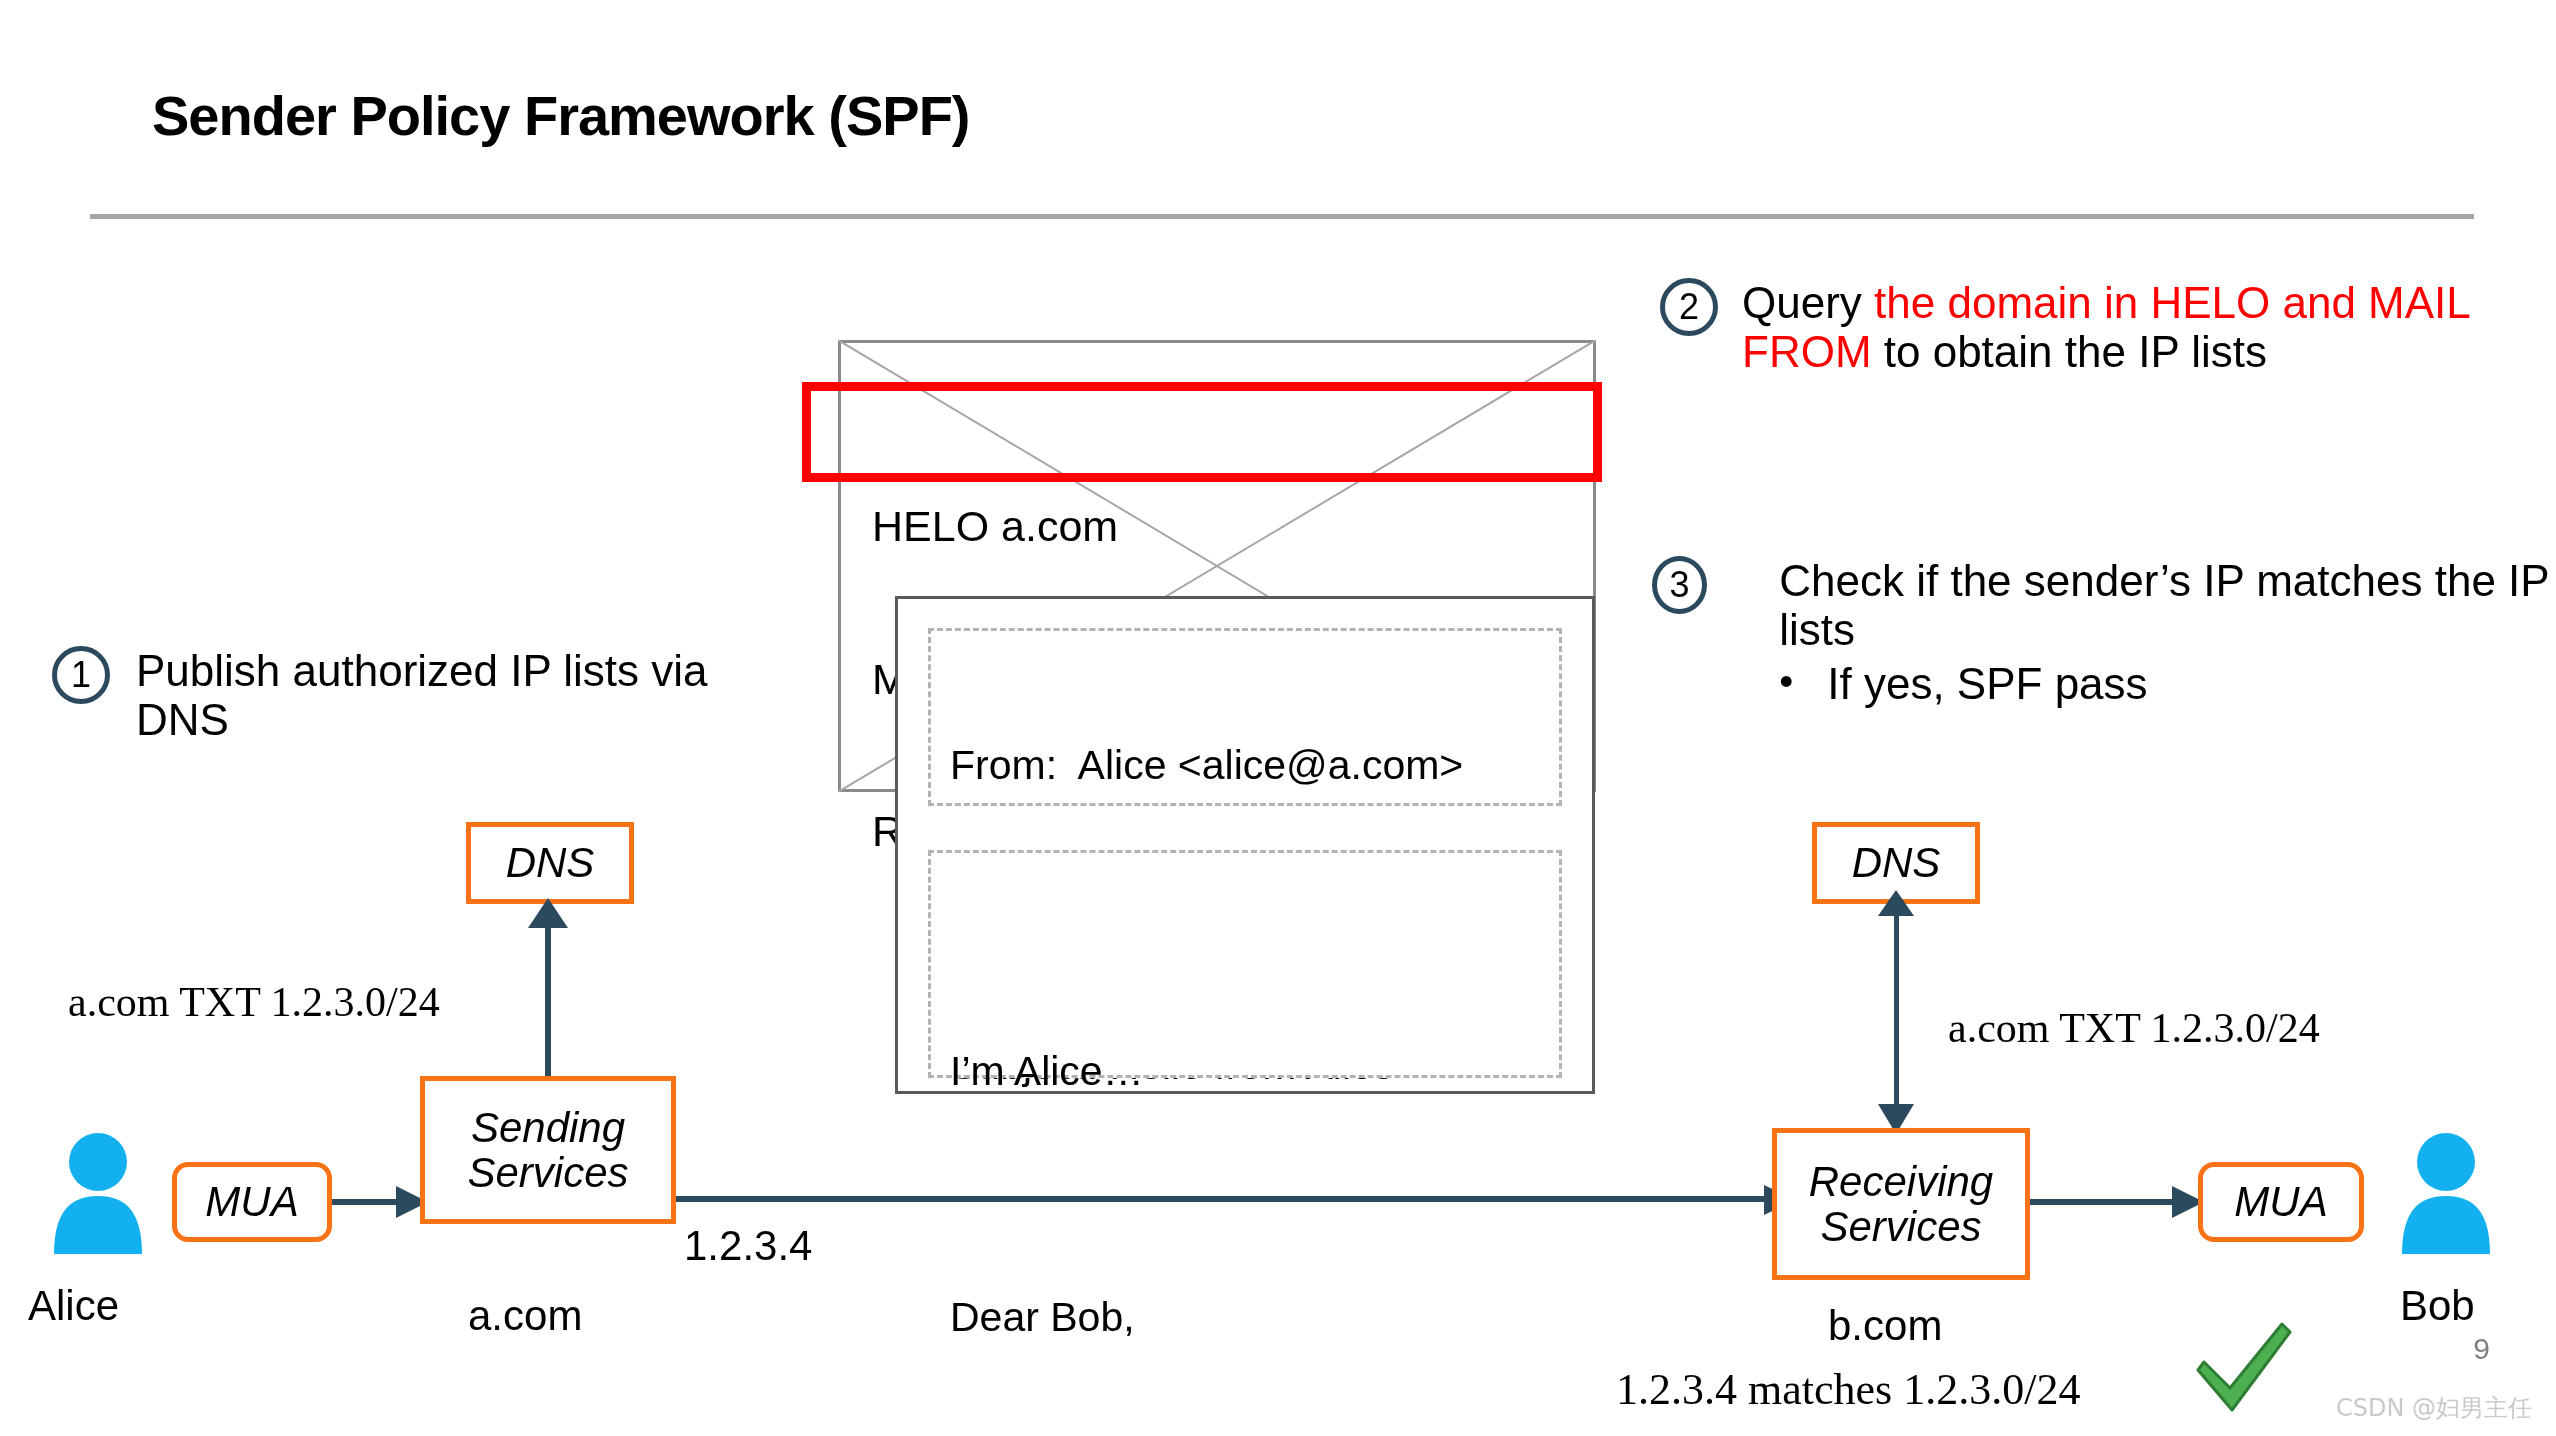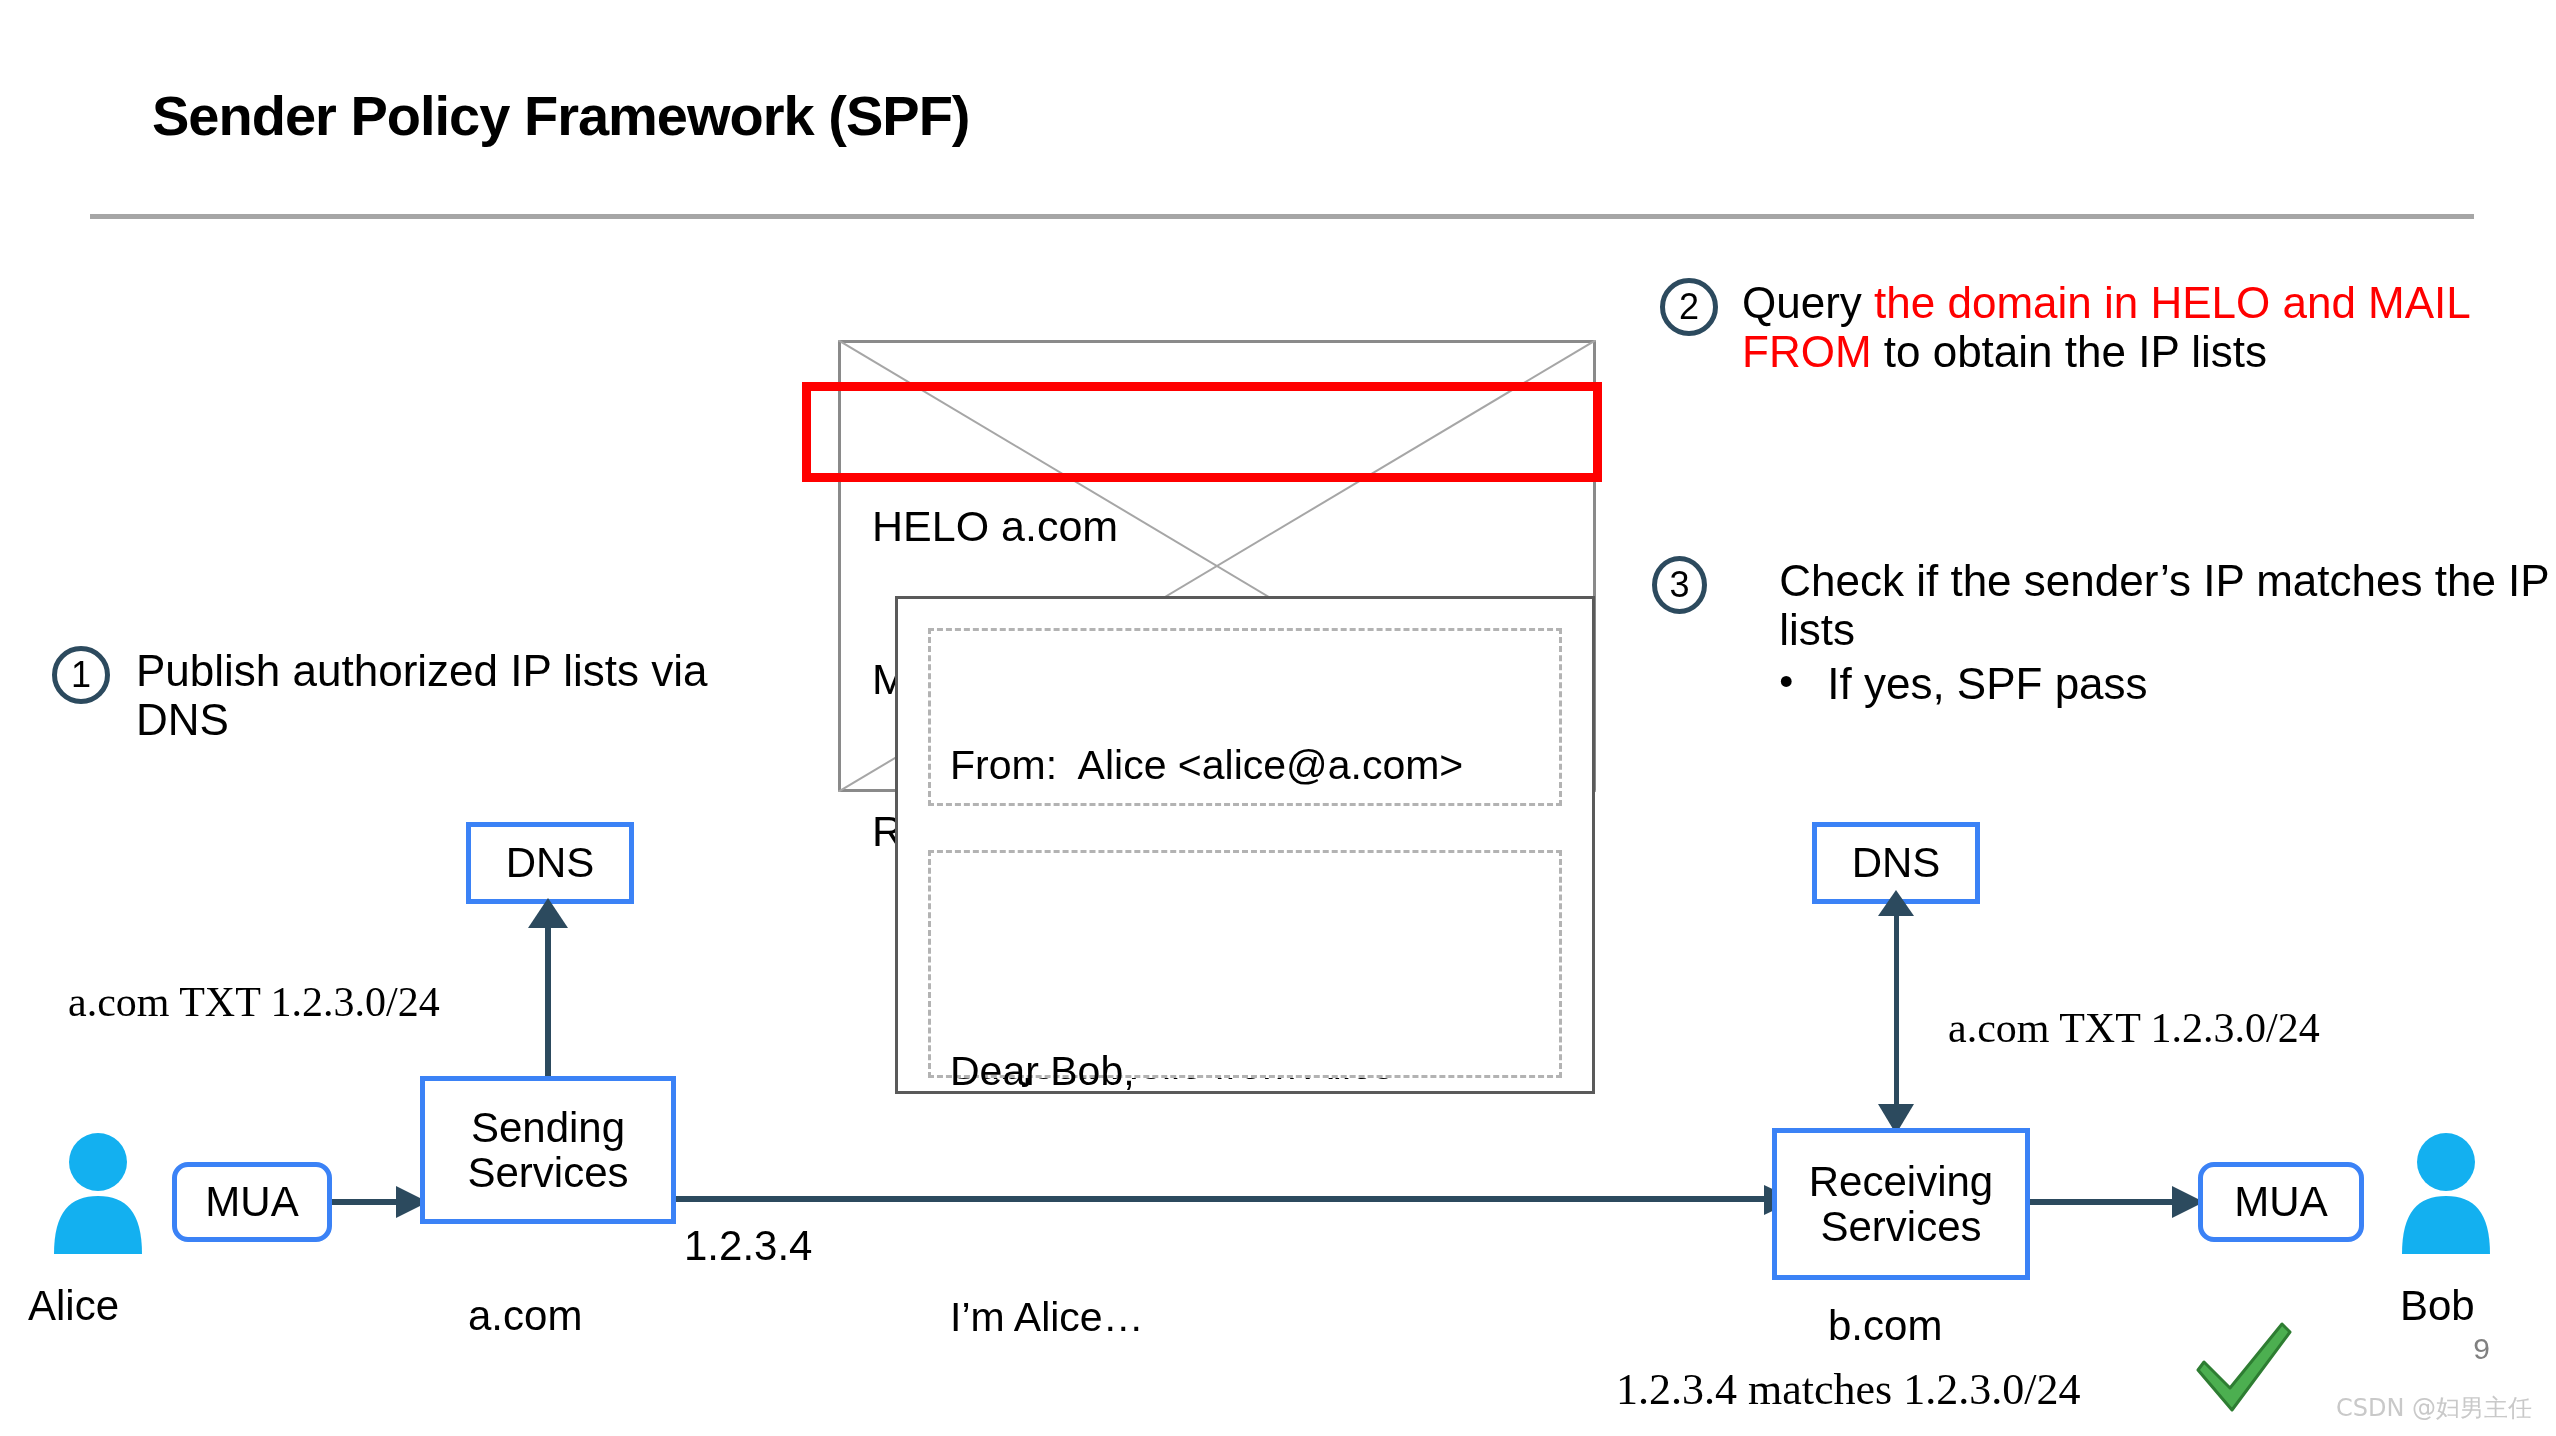--- a/index.html
+++ b/index.html
@@ -61,23 +61,23 @@
     left:928px;top:850px;width:634px;height:228px;
     border:3px dashed #b3b3b3;box-sizing:border-box;background:#ffffff;
   }
   #letter-body-text{
     left:950px;top:866px;width:620px;
     font-size:41px;line-height:2.0;white-space:pre;
   }
 
   
   .node-box{
-    border:5px solid #3b82f6;box-sizing:border-box;background:#fff;
+    border:5px solid #f97316;box-sizing:border-box;background:#fff;
     display:flex;align-items:center;justify-content:center;
-    font-size:42px;line-height:1.08;text-align:center;color:#000;
+    font-size:42px;line-height:1.08;text-align:center;color:#000;font-style:italic;
   }
   .node-box.rounded{border-radius:16px;}
   .node-box .ml{white-space:pre;}
 
   
   .ln{background:#2c4a5e;}
 
   
   .lbl-sans{font-size:42px;color:#000;white-space:nowrap;}
   .lbl-serif{font-family:"Liberation Serif","DejaVu Serif",serif;font-size:42px;color:#000;white-space:nowrap;}
@@ -132,22 +132,22 @@
 
 <div class="abs" id="letter-head"></div>
 <div class="abs" id="letter-head-text">
   <div>From:  Alice &lt;alice@a.com&gt;</div>
   <div>To: Bob &lt;bob@b.com&gt;</div>
   <div>Subject: Hello from Alice</div>
 </div>
 
 <div class="abs" id="letter-body"></div>
 <div class="abs" id="letter-body-text">
+  <div>I’m Alice…</div>
   <div>Dear Bob,</div>
-  <div>I’m Alice…</div>
 </div>
 
 <div class="abs node-box" style="left:466px;top:822px;width:168px;height:82px;">
   <span>DNS</span>
 </div>
 
 <div class="abs ln" style="left:545px;top:916px;width:6px;height:220px;"></div>
 <svg class="abs" style="left:528px;top:898px;width:40px;height:30px;" viewBox="0 0 40 30">
   <polygon points="20,0 40,30 0,30" fill="#2c4a5e"></polygon>
 </svg>

